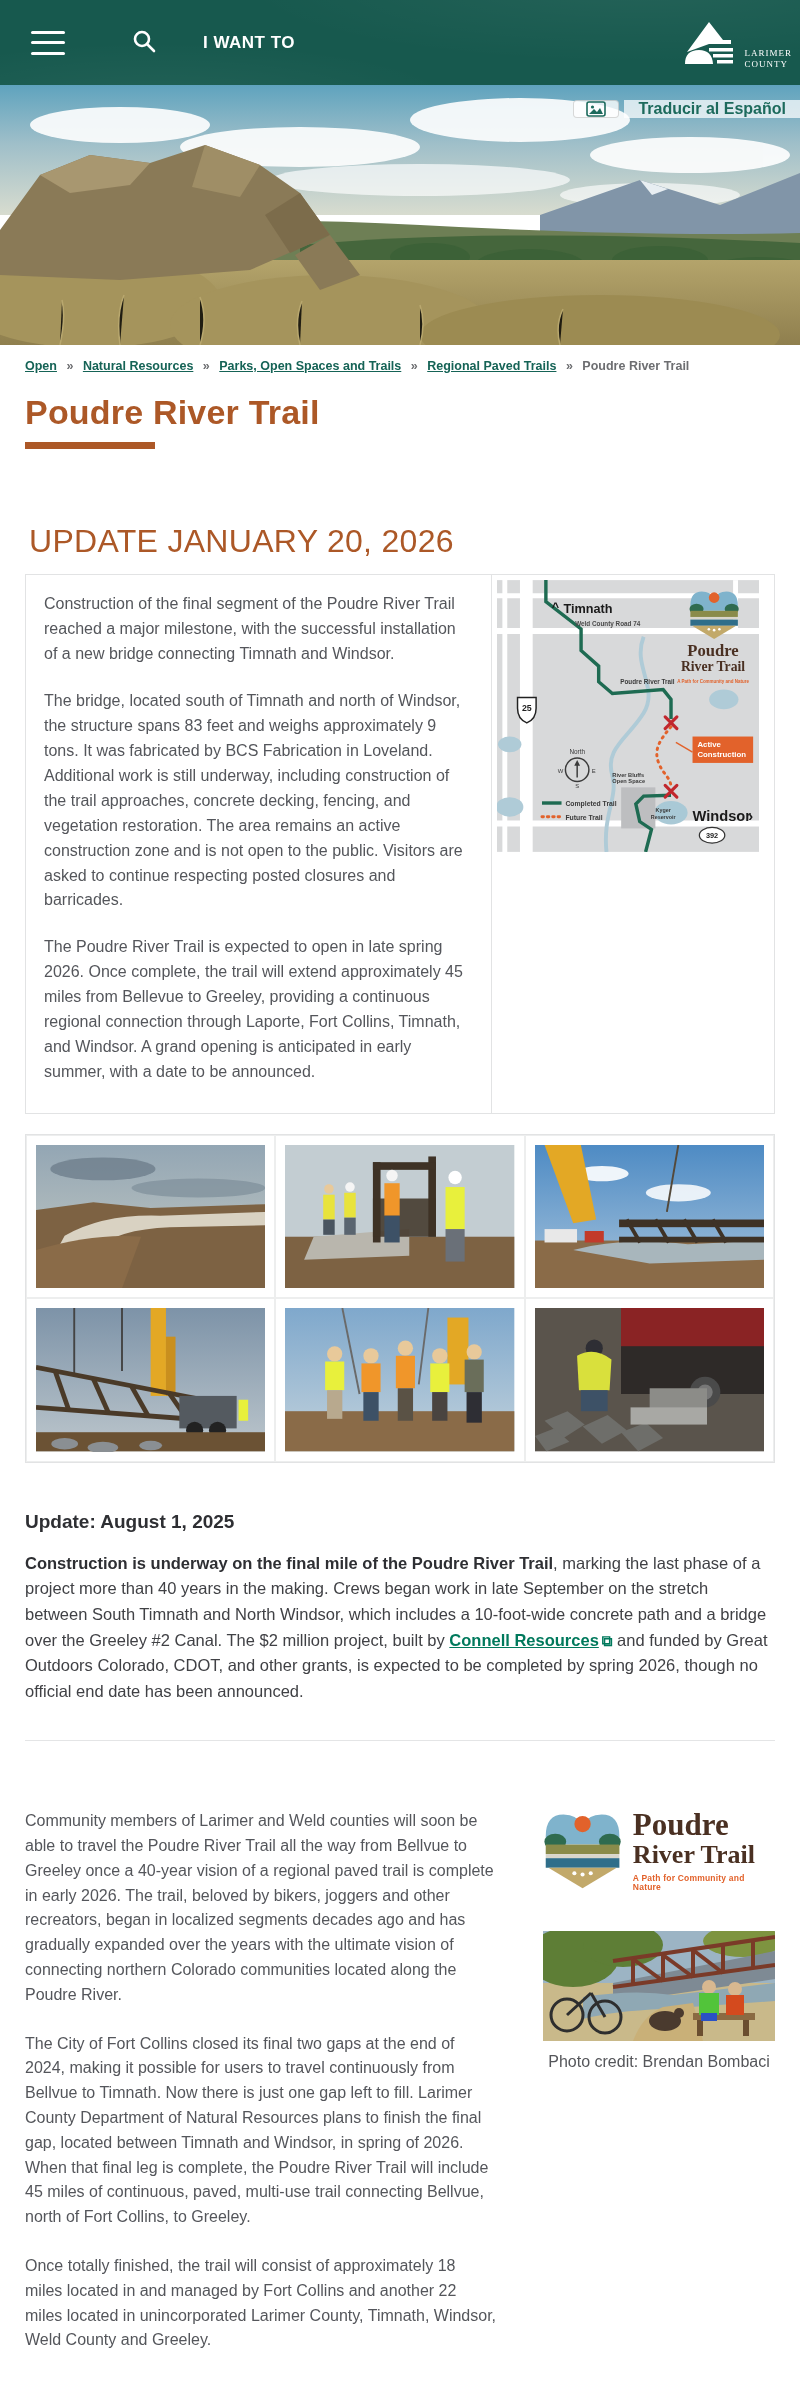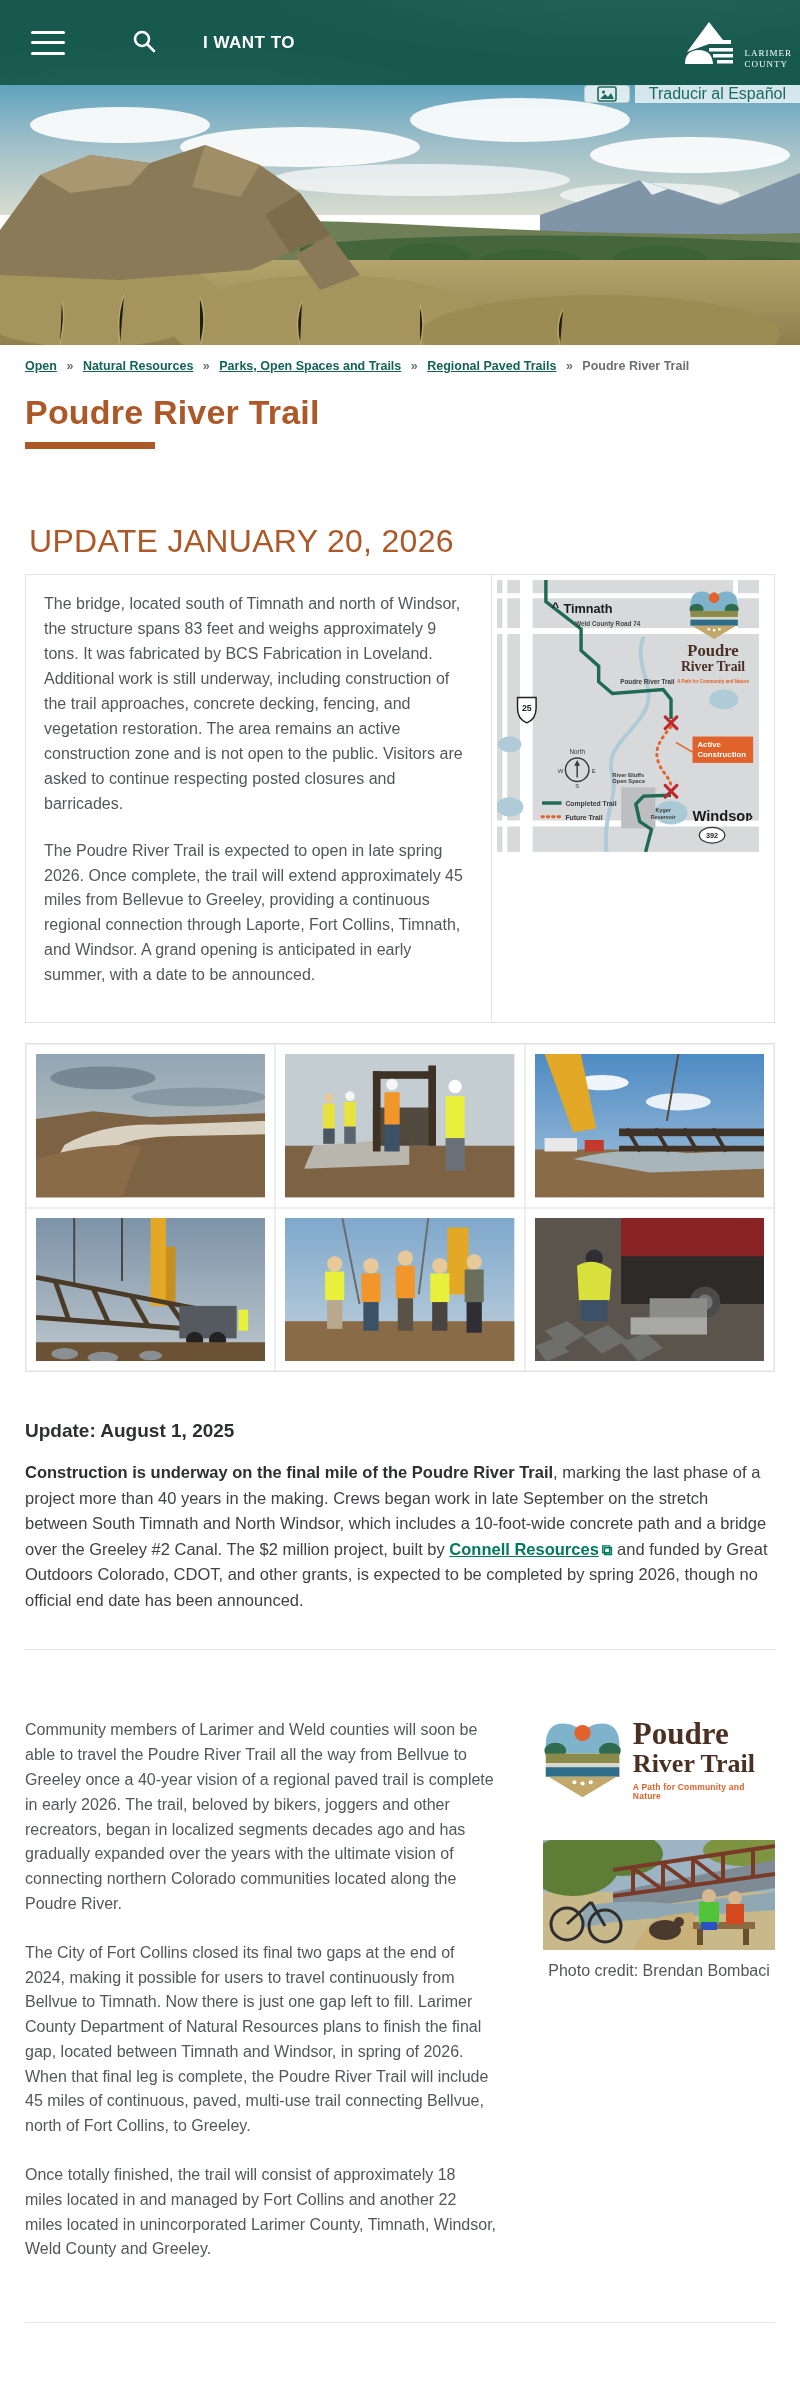--- a/index.html
+++ b/index.html
@@ -12,42 +12,42 @@
   .hamburger{width:34px;height:24px;margin-left:31px;display:flex;flex-direction:column;justify-content:space-between;cursor:pointer;}
   .hamburger span{display:block;height:3px;background:#fff;border-radius:2px;}
   .searchwrap{margin-left:46px;cursor:pointer;}
   .iwantto{margin-left:26px;color:#fff;font-weight:bold;font-size:17px;letter-spacing:.5px;cursor:pointer;}
   .lclogo{position:absolute;right:8px;top:8px;display:flex;align-items:flex-end;cursor:pointer;}
   .lclogo .lctext{color:#fff;font-family:"Liberation Serif",serif;font-size:9px;letter-spacing:1px;line-height:1.25;margin-left:4px;}
 
   
   .hero{height:260px;position:relative;overflow:hidden;}
   .hero svg{display:block;}
-  .translate-bar{position:absolute;top:0;right:0;display:flex;align-items:flex-start;height:47px;}
+  .translate-bar{position:absolute;top:0;right:0;display:flex;align-items:center;height:47px;font-weight:bold;}
   .img-btn{display:flex;align-items:center;justify-content:center;width:44px;background:rgba(255,255,255,.78);
     border:1px solid rgba(0,0,0,.15);border-radius:4px;margin-right:5px;cursor:pointer;}
   .translate-link{display:flex;align-items:center;background:rgba(255,255,255,.72);padding:0 14px;
     color:#1C6A5C;font-size:16px;text-decoration:none;cursor:pointer;}
 
   
   .content{padding:0 25px;}
   .breadcrumb{margin-top:14px;font-size:12.5px;font-weight:bold;color:#6D6E71;}
   .breadcrumb a{color:#156356;text-decoration:underline;cursor:pointer;}
   .breadcrumb .sep{color:#6D6E71;margin:0 6px;font-weight:bold;}
   .breadcrumb .current{color:#6D6E71;}
 
   h1.page-title{margin:20px 0 0 0;font-size:34px;color:#AC5827;font-weight:bold;letter-spacing:.2px;}
   .title-rule{width:130px;height:7px;background:#AC5827;margin-top:10px;}
 
   h2.update-head{margin:74px 0 14px 4px;font-size:32px;color:#AC5827;font-weight:normal;letter-spacing:.3px;}
 
   .update-box{border:1px solid #E2E3E4;display:flex;}
   .update-box .txtcell{flex:1;padding:17px 18px 20px 18px;border-right:1px solid #E2E3E4;}
   .update-box .txtcell p{margin:0 0 22px 0;font-size:16px;line-height:1.56;color:#54565B;}
-  .update-box .txtcell p:last-child{margin-bottom:14px;}
+  .update-box .txtcell p:last-child{margin-bottom:8px;}
   .update-box .mapcell{width:272px;padding:5px;}
   .mapimg{display:block;cursor:pointer;}
 
   
   .photo-grid{border:1px solid #E2E3E4;margin-top:20px;display:grid;grid-template-columns:1fr 1fr 1fr;}
   .photo-cell{border:1px solid #EDEEEE;padding:9px;}
   .photo-cell svg{display:block;width:100%;height:auto;cursor:pointer;}
 
   
   h3.oct-head{margin:48px 0 18px 0;font-size:19px;color:#2E2F33;font-weight:bold;}
@@ -186,20 +186,21 @@
       <span class="current">Poudre River Trail</span>
     </nav>
 
     <h1 class="page-title">Poudre River Trail</h1>
     <div class="title-rule"></div>
 
     <h2 class="update-head">UPDATE JANUARY 20, 2026</h2>
 
     <div class="update-box">
       <div class="txtcell">
+        <p>Construction of the final segment of the Poudre River Trail reached a major milestone, with the successful installation of a new bridge connecting Timnath and Windsor.</p>
         <p>The bridge, located south of Timnath and north of Windsor, the structure spans 83 feet and weighs approximately 9 tons. It was fabricated by BCS Fabrication in Loveland. Additional work is still underway, including construction of the trail approaches, concrete decking, fencing, and vegetation restoration. The area remains an active construction zone and is not open to the public. Visitors are asked to continue respecting posted closures and barricades.</p>
         <p>The Poudre River Trail is expected to open in late spring 2026. Once complete, the trail will extend approximately 45 miles from Bellevue to Greeley, providing a continuous regional connection through Laporte, Fort Collins, Timnath, and Windsor. A grand opening is anticipated in early summer, with a date to be announced.</p>
       </div>
       <div class="mapcell">
         <svg class="mapimg" width="262" height="272" viewBox="0 0 268 278">
           <rect width="268" height="278" fill="#D8D9DA"></rect>
 
           <g stroke="#FFFFFF">
             <line x1="30" y1="0" x2="30" y2="278" stroke-width="13"></line>
             <line x1="8" y1="0" x2="8" y2="278" stroke-width="5"></line>

